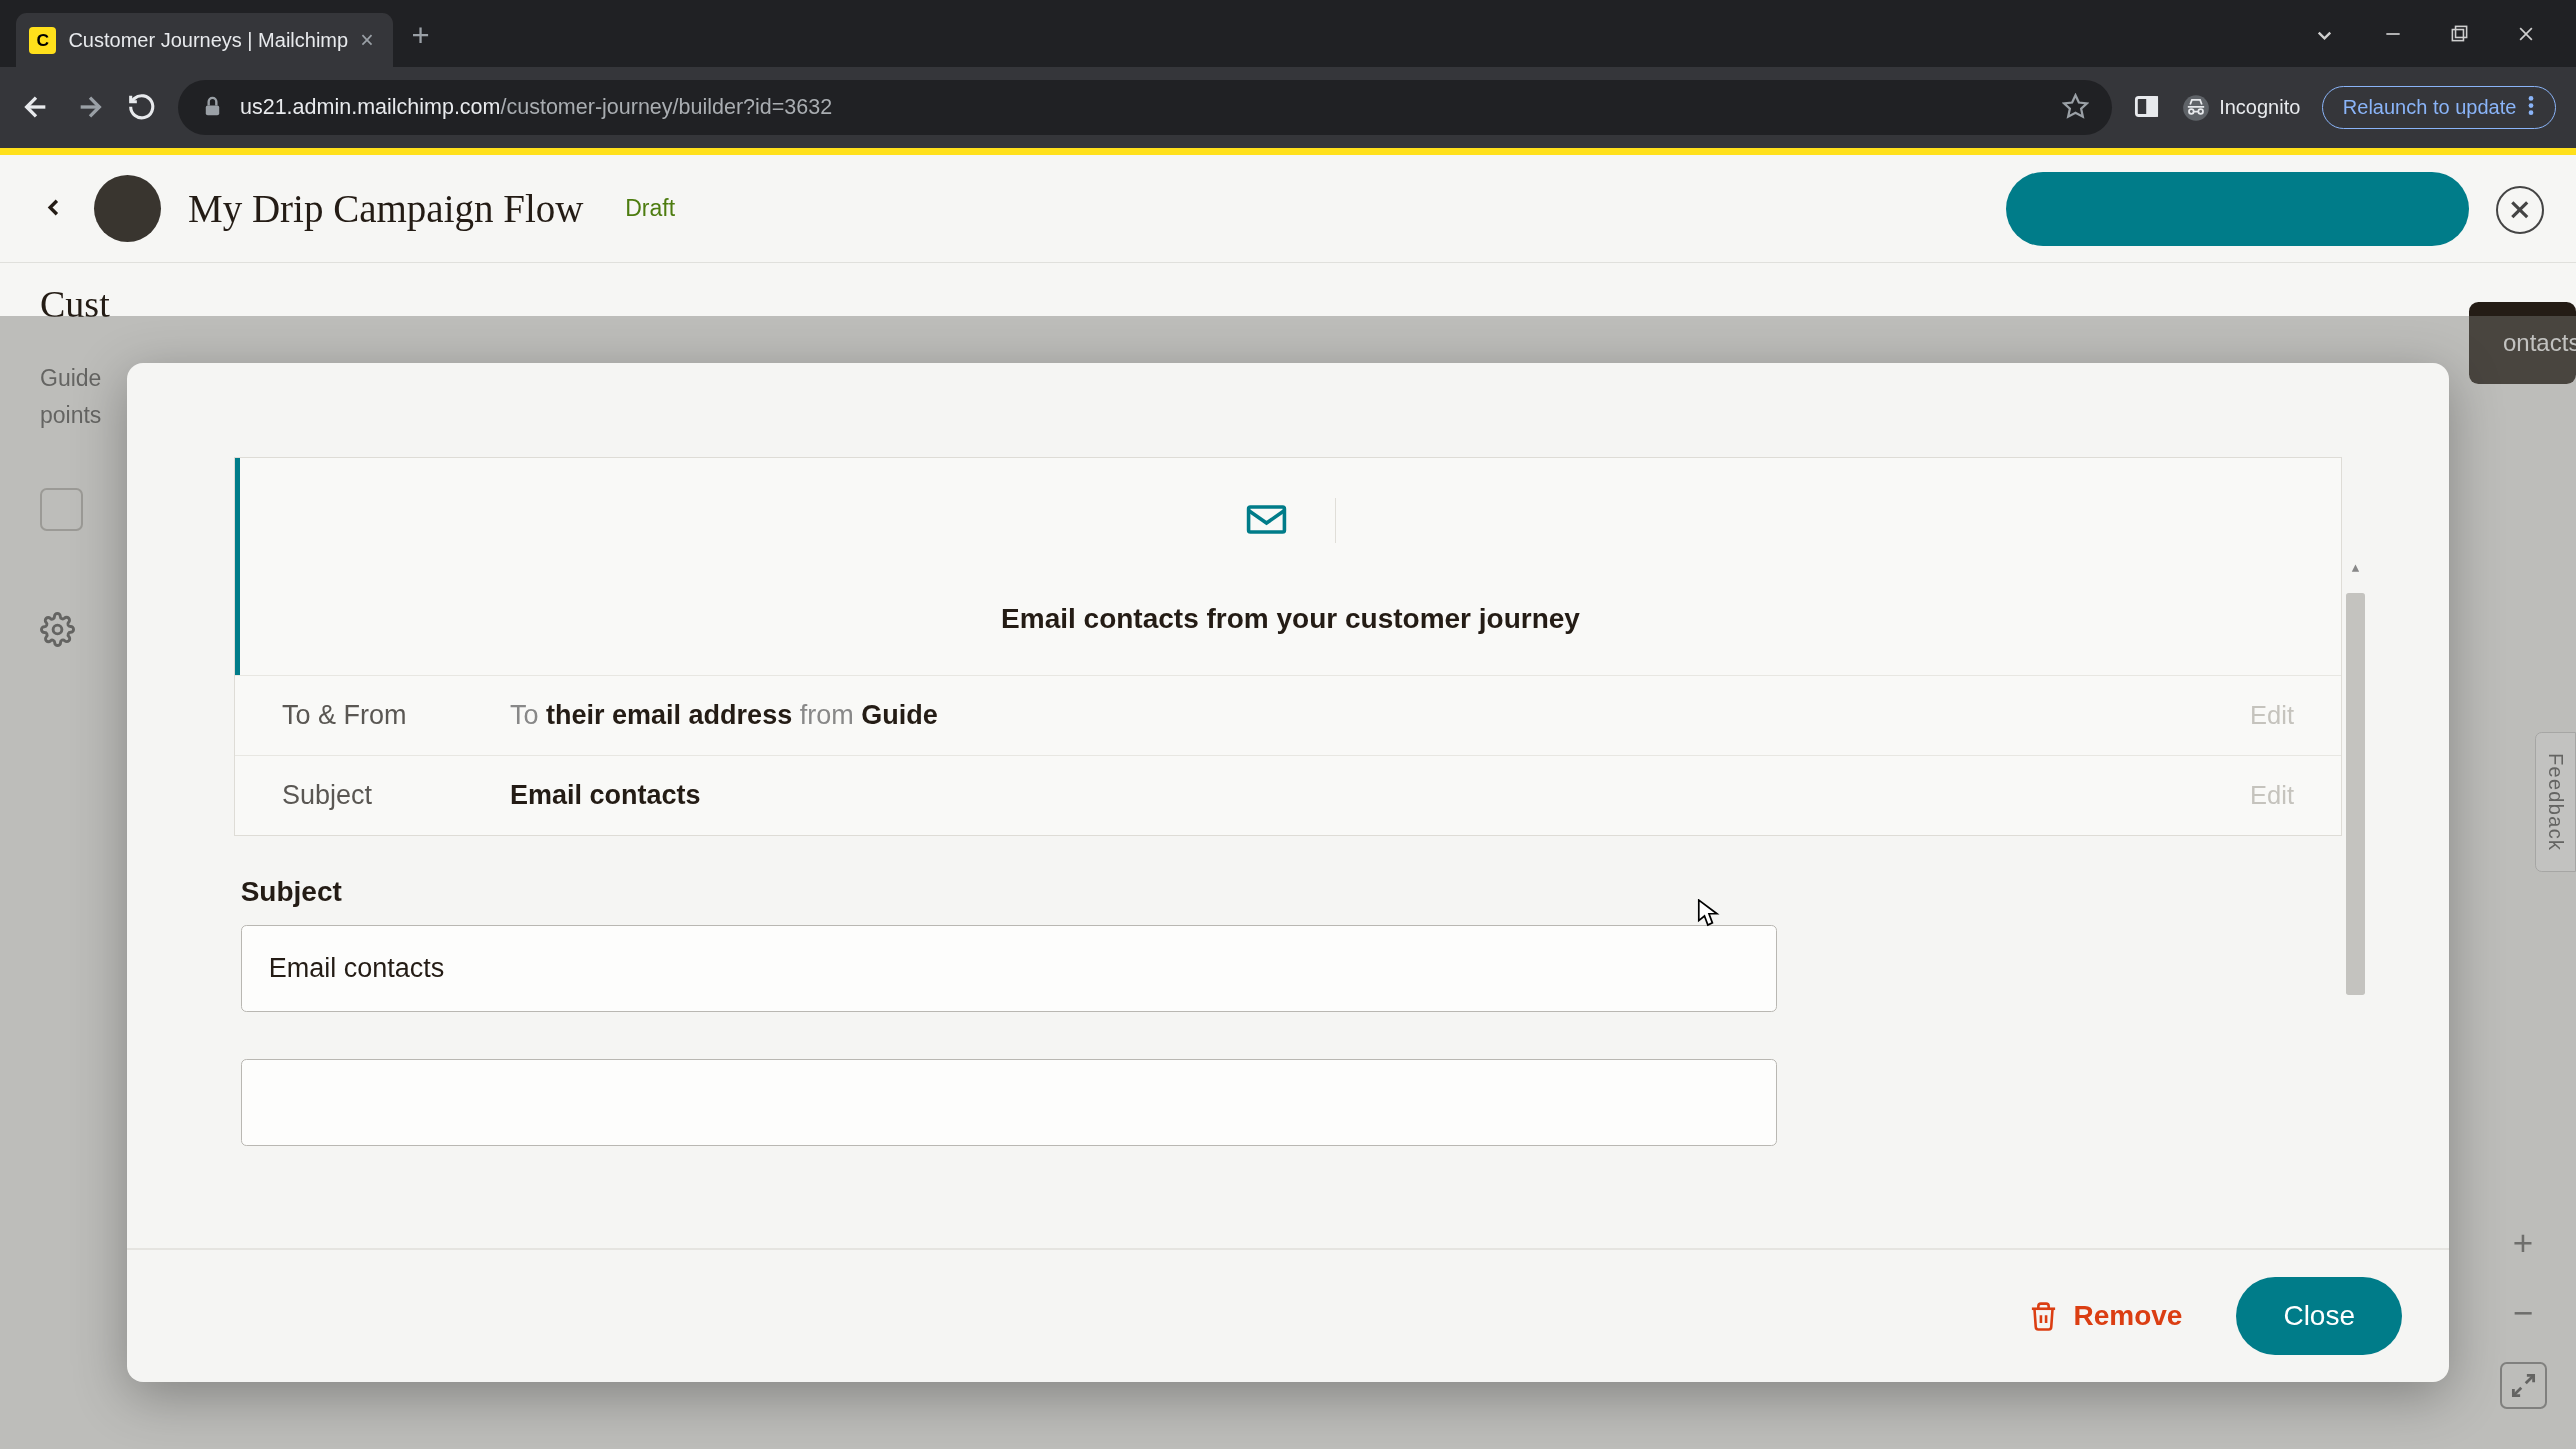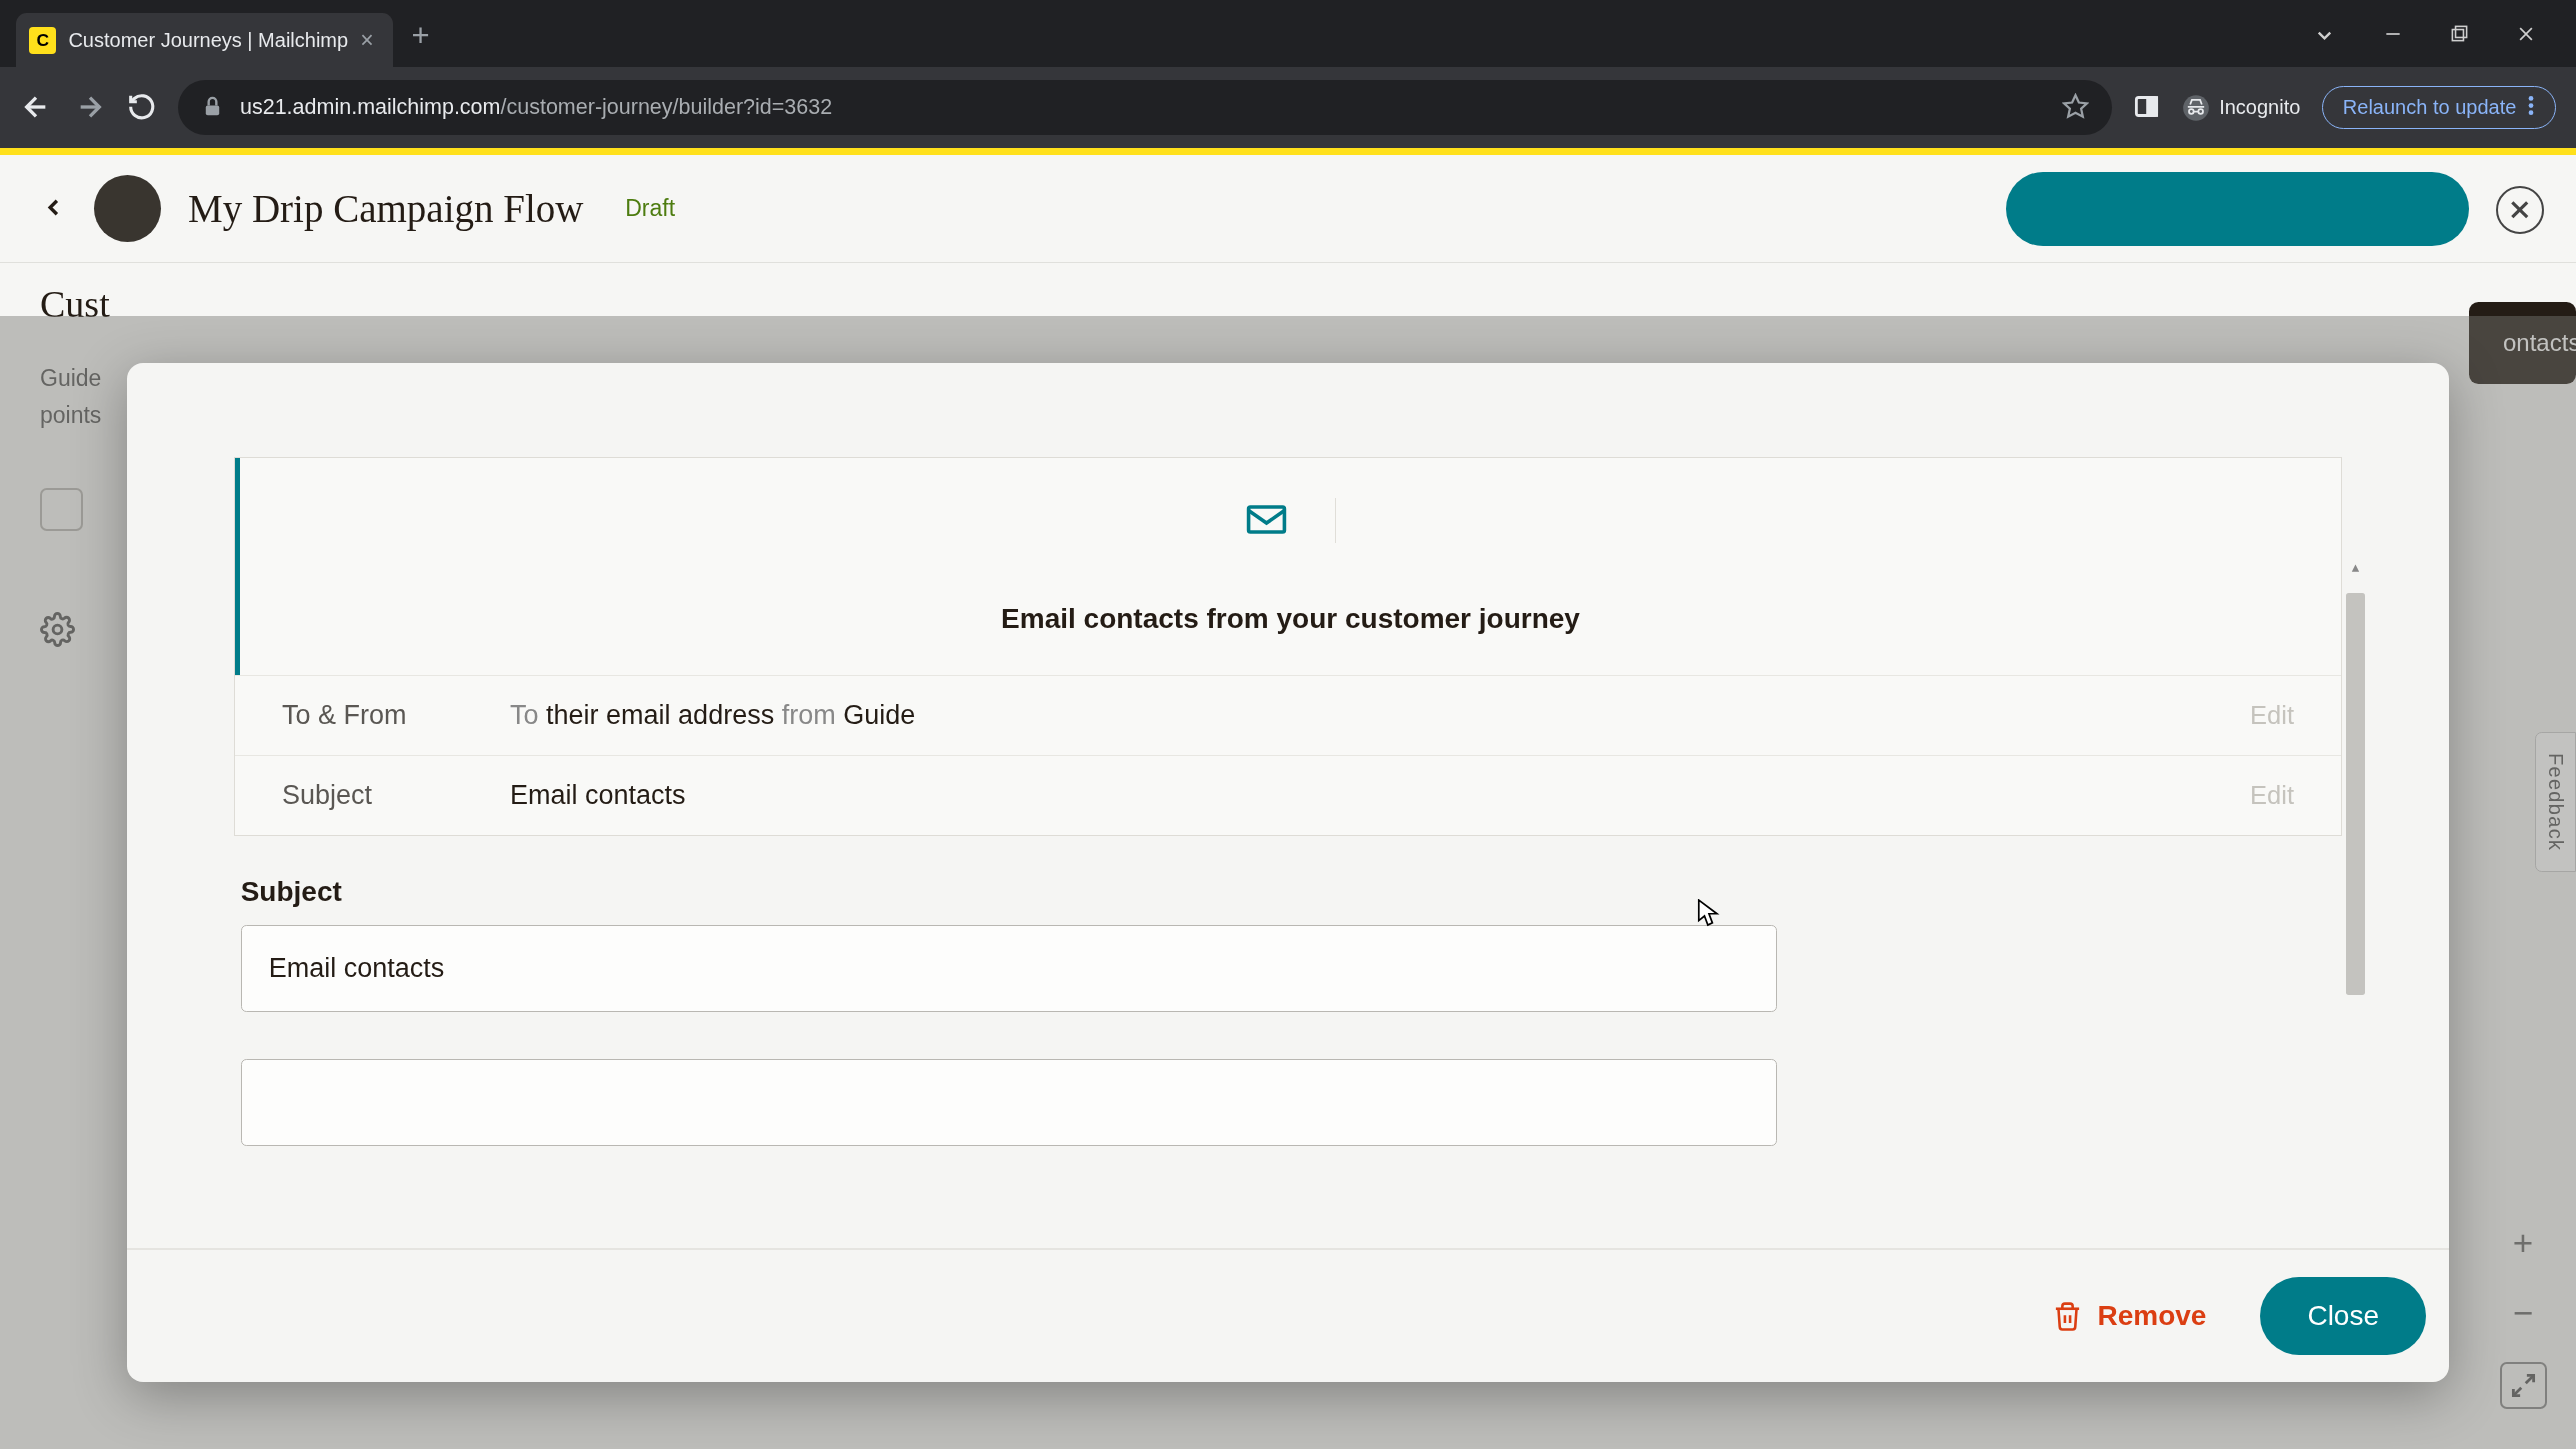--- a/index.html
+++ b/index.html
@@ -65,28 +65,28 @@
 
     .card { border: 1.3px solid #dedcd6; background: #f9f9f7; margin-top: 94px; }
     .card-top { border-left: 5.4px solid #007c89; display: flex; align-items: center; padding: 40px 47px; gap: 60px; flex-direction: column; }
     .mail-icon-wrap { color: #007c89; padding-right: 47px; border-right: 1.3px solid #e0ded8; }
     .card-top-title { font-size: 28px; font-weight: 600; color: #241c15; }
 
     .row { display: flex; align-items: center; padding: 24px 47px; border-top: 1.3px solid #e8e7e2; }
     .row-label { width: 228px; font-size: 27px; color: #5a5753; }
     .row-value { font-size: 27px; color: #241c15; flex: 1; }
     .row-value .light { color: #888; font-weight: 400; }
-    .row-value .bold { font-weight: 400; }
+    .row-value .bold { font-weight: 700; }
     .edit-link { color: #c5c3bd; font-size: 25.5px; cursor: pointer; }
 
     .form-section { margin-top: 40px; padding: 0 6.7px 40px; }
     .field-label { font-size: 28px; font-weight: 600; color: #241c15; margin-bottom: 17.4px; }
     .text-input { width: 1536px; max-width: 100%; height: 87px; border: 1.3px solid #b9b7b2; border-radius: 5.4px; background: #fdfdfc; font-size: 27px; padding: 0 27px; color: #241c15; margin-bottom: 47px; }
 
-    .modal-footer { height: 134px; border-top: 2px solid #e5e4e0; display: flex; align-items: center; justify-content: flex-end; padding: 0 23px; gap: 54px; }
+    .modal-footer { height: 134px; border-top: 2px solid #e5e4e0; display: flex; align-items: center; justify-content: flex-end; padding: 0 47px; gap: 54px; }
     .remove-btn { display: flex; align-items: center; gap: 14.8px; color: #db3e12; font-size: 28px; font-weight: 600; cursor: pointer; }
     .close-btn { background: #007c89; color: #fff; border: none; border-radius: 54px; padding: 23px 47px; font-size: 28px; font-weight: 500; cursor: pointer; }
 
     .cursor { position: absolute; left: 1697px; top: 899px; pointer-events: none; }
 
     .inner-scrollbar { position: absolute; right: -23px; top: 98px; width: 19px; bottom: 0; }
     .inner-sb-arrow { height: 23px; display: flex; align-items: center; justify-content: center; color: #888; font-size: 14.8px; }
     .inner-sb-thumb { position: absolute; top: 38px; width: 100%; height: 402px; background: #c4c3bf; border-radius: 2.7px; }
   </style>
 </head>

